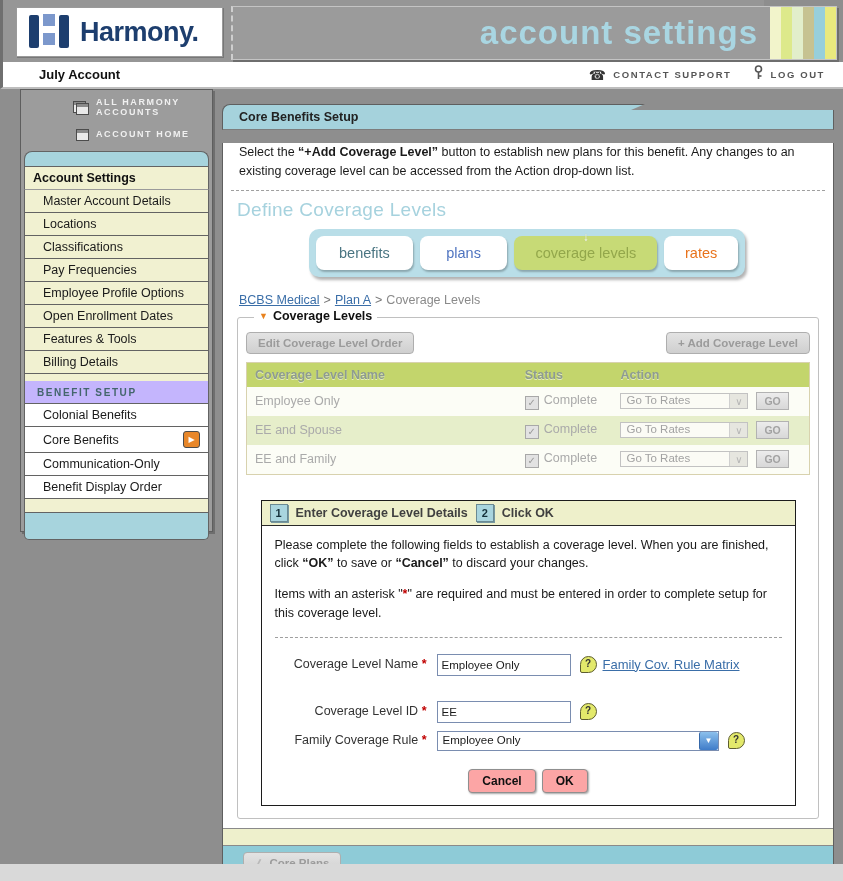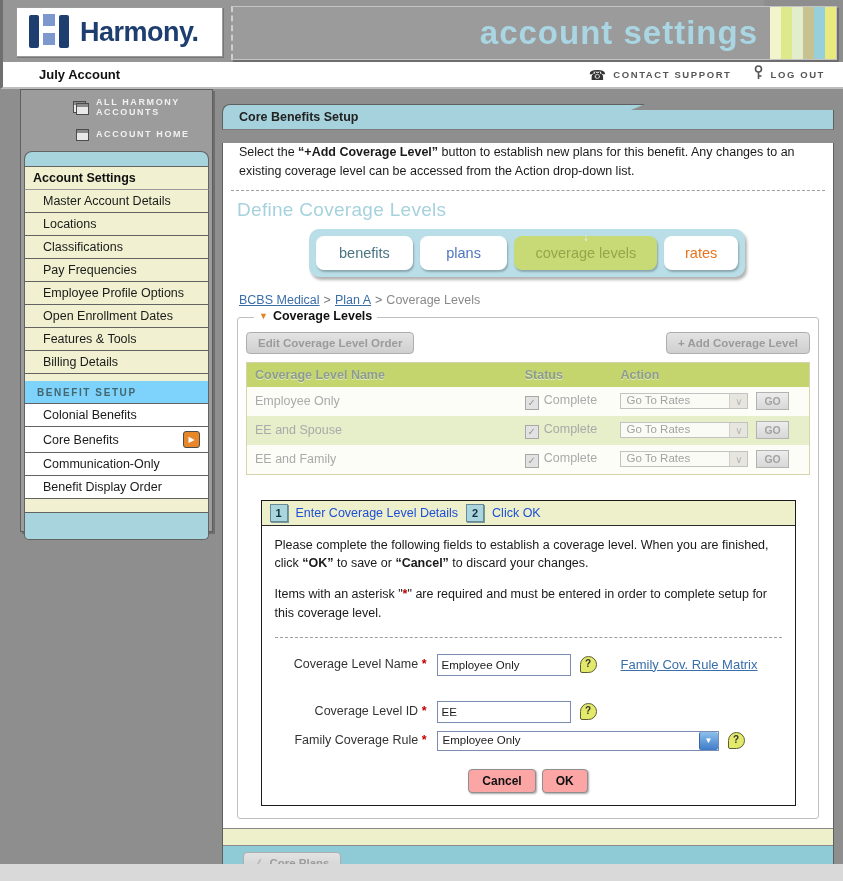--- a/index.html
+++ b/index.html
@@ -36,21 +36,21 @@
   .side-link .lbl{font-size:9px;font-weight:bold;letter-spacing:1.6px;color:#f0f0f0;}
   .win-ico{width:15px;height:13px;position:relative;flex:0 0 auto;}
   .win-ico i{position:absolute;display:block;width:11px;height:10px;background:#e9e9e9;border:1px solid #4c4c4c;box-shadow:inset 0 3px 0 #8a8a8a;}
   .win-ico .b{left:0;top:0;} .win-ico .f{left:3px;top:2px;}
   .menu{margin:8px 3px 0 3px;}
   .menu-cap{height:14px;background:#a7d4dd;border:1px solid #636363;border-bottom:none;border-radius:8px 8px 0 0;}
   .menu-hdr{background:#f1f1d1;border:1px solid #636363;border-bottom:1px solid #9a9a9a;font-size:12.5px;font-weight:bold;color:#101010;padding:4px 8px;}
   .menu-item{background:#f1f1d1;border:1px solid #636363;border-top:none;font-size:12.5px;color:#1a1a1a;padding:4px 8px 4px 18px;cursor:pointer;display:flex;align-items:center;}
   .menu-item.white{background:#fff;}
   .bs-wrap{background:#f1f1d1;border:1px solid #636363;border-top:none;position:relative;height:29px;}
-  .bs-bar{position:absolute;left:0;right:0;bottom:0;height:22px;background:#7dd3fc;clip-path:polygon(0 -8px,72% -8px,80% 0,100% 0,100% 100%,0 100%);display:flex;align-items:center;}
+  .bs-bar{position:absolute;left:0;right:0;bottom:0;height:22px;background:#c4b5fd;clip-path:polygon(0 -8px,72% -8px,80% 0,100% 0,100% 100%,0 100%);display:flex;align-items:center;}
   .bs-bar .lbl{font-size:10px;font-weight:bold;letter-spacing:1.6px;color:#44666d;padding-left:12px;}
   .core-ico{width:15px;height:15px;background:#e8872a;border:1px solid #4c4c4c;border-radius:3px;color:#fff;font-size:8px;display:flex;align-items:center;justify-content:center;margin-left:auto;}
   .side-strip-y{height:13px;background:#f1f1d1;border:1px solid #636363;border-top:none;}
   .side-strip-b{height:26px;background:#a7d4dd;border:1px solid #636363;border-top:none;border-radius:0 0 5px 5px;}
 
   
   .main{position:absolute;left:222px;top:104px;width:612px;}
   .hdr{position:relative;height:26px;background:#a5d2dc;border:1px solid #5f5f5f;border-bottom:1px solid #7d7d7d;border-radius:8px 2px 0 0;box-sizing:border-box;display:flex;align-items:center;}
   .hdr-notch{position:absolute;left:408px;right:-1px;top:-1px;height:6px;background:#8e8e8e;clip-path:polygon(14px 0,100% 0,100% 100%,0 100%);}
   .hdr-title{font-size:12.5px;font-weight:bold;color:#222;padding-left:16px;}
@@ -82,29 +82,29 @@
   .cov tr.plain td{background:#fcfdf6;}
   .chk{display:inline-block;width:12px;height:12px;border:1px solid #a8a8a8;background:#e2e2e2;color:#9a9a9a;font-size:10px;line-height:11px;text-align:center;vertical-align:-2px;margin-right:5px;}
   .action-cell{display:flex;align-items:center;gap:8px;}
   .sel-dis{width:128px;height:16px;border:1px solid #c2c2c2;background:#fbfbf5;color:#a2a2a2;font-size:11.5px;display:flex;align-items:flex-start;padding-left:5px;position:relative;box-sizing:border-box;}
   .sel-dis .chev{position:absolute;right:0;top:0;bottom:0;width:17px;background:#e6e6df;border-left:1px solid #cfcfcf;color:#b5b5b5;font-size:10px;display:flex;align-items:center;justify-content:center;}
   .go-btn{border:1px solid #b2b2b2;border-radius:0;background:linear-gradient(#ececec,#d8d8d8);color:#a2a2a2;font-weight:bold;font-size:10.5px;padding:2px 7px;cursor:pointer;font-family:inherit;}
 
   .details{margin:25px auto 0 auto;width:533px;border:1px solid #1c1c1c;background:#fff;}
   .det-hdr{background:#eef0cb;border-bottom:1px solid #2a2a2a;padding:3px 8px;display:flex;align-items:center;gap:8px;}
   .step-num{width:16px;height:16px;background:#a9d5de;border:1px solid #6a8a93;box-shadow:1px 1px 0 #77989f;color:#15303a;font-size:11px;font-weight:bold;display:flex;align-items:center;justify-content:center;}
-  .step-lbl{font-size:12.5px;font-weight:normal;color:#1d4ed8;}
+  .step-lbl{font-size:12.5px;font-weight:bold;color:#404040;}
   .det-body{padding:10px 13px 12px 13px;font-size:12.5px;color:#1a1a1a;line-height:1.5;}
   .det-body p{margin:0 0 12px 0;}
   .red{color:#c00000;font-weight:bold;}
   .frow{display:flex;align-items:center;margin-top:16px;}
   .frow label{width:152px;text-align:right;color:#333;flex:0 0 auto;}
   .frow input{width:124px;height:18px;border:1px solid #7a8db0;font-size:11.5px;padding:1px 4px;margin-left:10px;color:#1a1a1a;font-family:inherit;}
   .help{display:inline-block;width:15px;height:15px;border-radius:50% 50% 50% 2px;background:#e3e96b;border:1px solid #5d5d30;color:#333;font-weight:bold;font-size:10px;text-align:center;line-height:14px;margin-left:9px;flex:0 0 auto;cursor:pointer;}
-  .matrix-link{margin-left:24px;color:#3a6ea8;text-decoration:underline;font-size:13px;cursor:pointer;}
+  .matrix-link{margin-left:6px;color:#3a6ea8;text-decoration:underline;font-size:13px;cursor:pointer;}
   .fselect{width:282px;height:20px;border:1px solid #7a8db0;background:#fff;display:flex;align-items:center;position:relative;font-size:11.5px;color:#1a1a1a;padding-left:5px;margin-left:10px;box-sizing:border-box;cursor:pointer;}
   .fselect .chev{position:absolute;right:0;top:0;bottom:0;width:18px;background:linear-gradient(#8cc0ec,#3f7cc9);border-left:1px solid #3568a8;border-radius:2px;color:#fff;font-size:8px;display:flex;align-items:center;justify-content:center;}
   .det-btns{display:flex;justify-content:center;gap:6px;margin-top:18px;}
   .yellow-btn{background:#fca5a5;border:1px solid #8f8f8f;border-radius:4px;font-weight:bold;font-size:12px;color:#101010;padding:4px 13px;box-shadow:1px 1px 2px rgba(0,0,0,.35);cursor:pointer;font-family:inherit;}
 
   .strip-y{height:16px;background:#eef0cc;border-top:1px solid #8a8a8a;border-bottom:1px solid #8a8a8a;margin-top:9px;}
   .strip-b{height:35px;background:#8ecbd7;border-bottom:1px solid #8a8a8a;display:flex;align-items:center;padding-left:20px;box-sizing:border-box;}
   .strip-top{height:23px;background:#fff;display:flex;align-items:center;justify-content:flex-end;gap:6px;padding-right:12px;}
   .page-bottom{position:absolute;left:0;top:864px;width:843px;height:17px;background:#d9d9d9;}
   .larrow{color:#b9b9b9;font-size:10px;margin-right:6px;}

